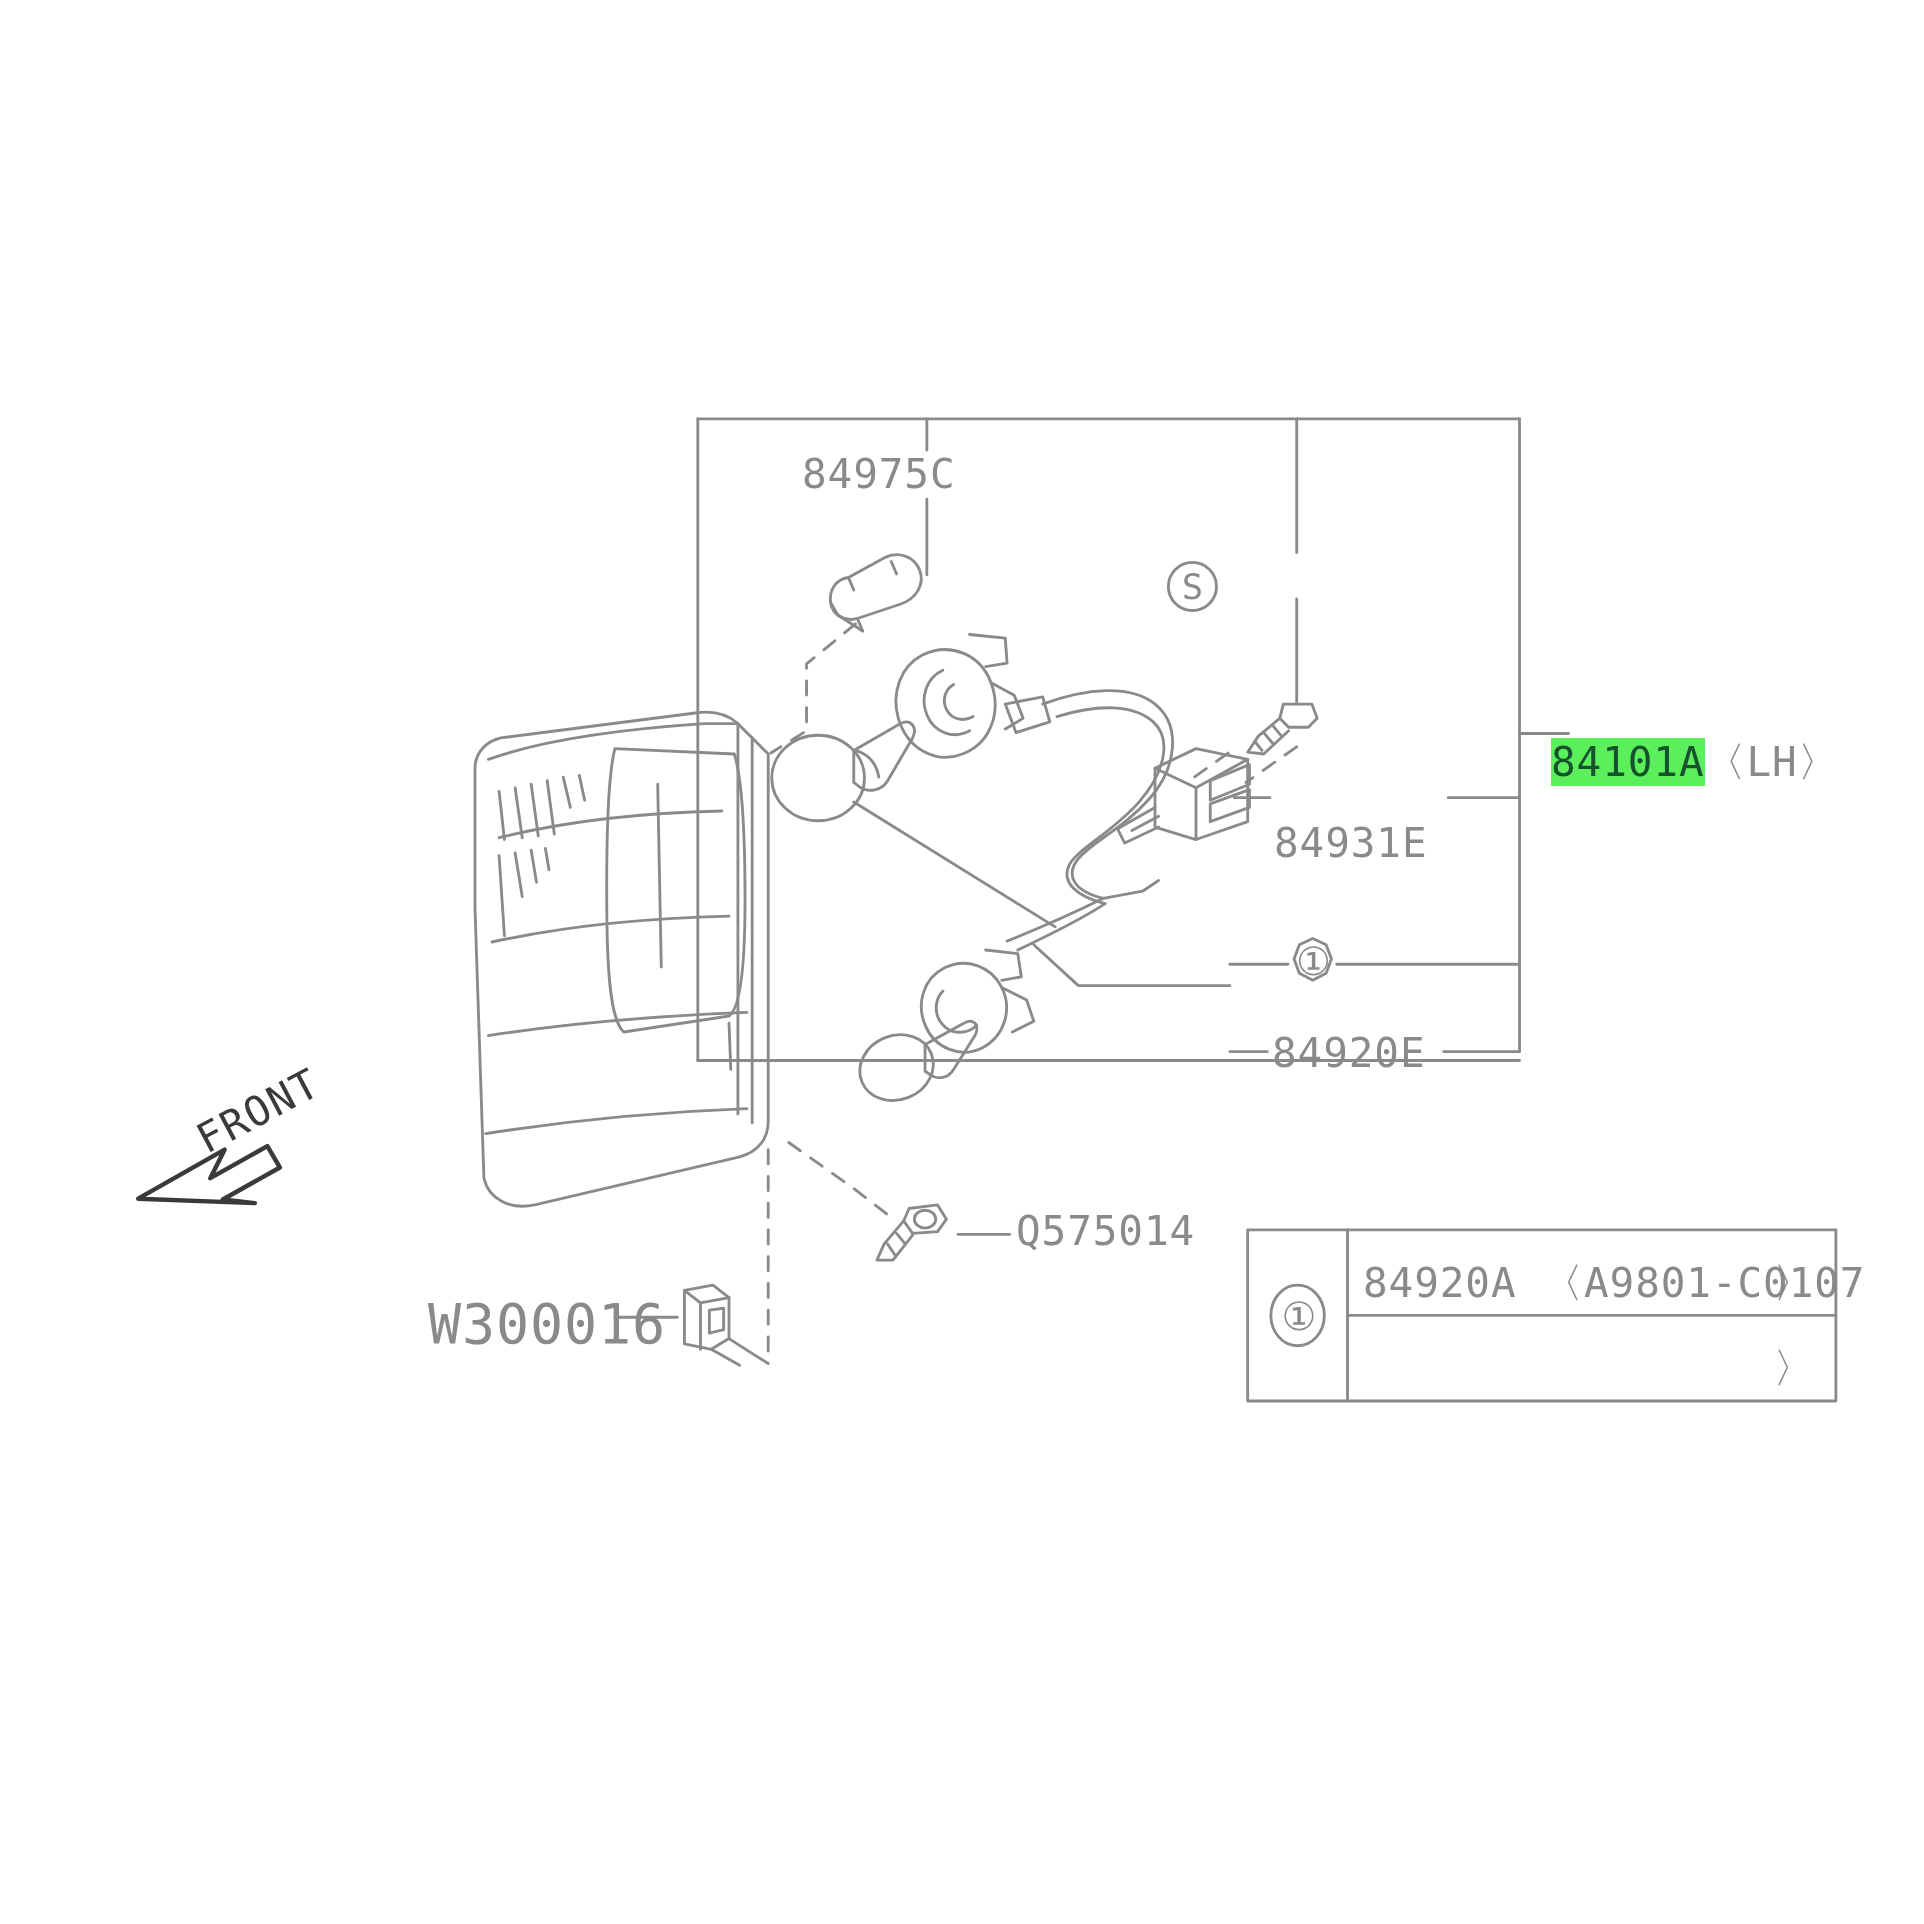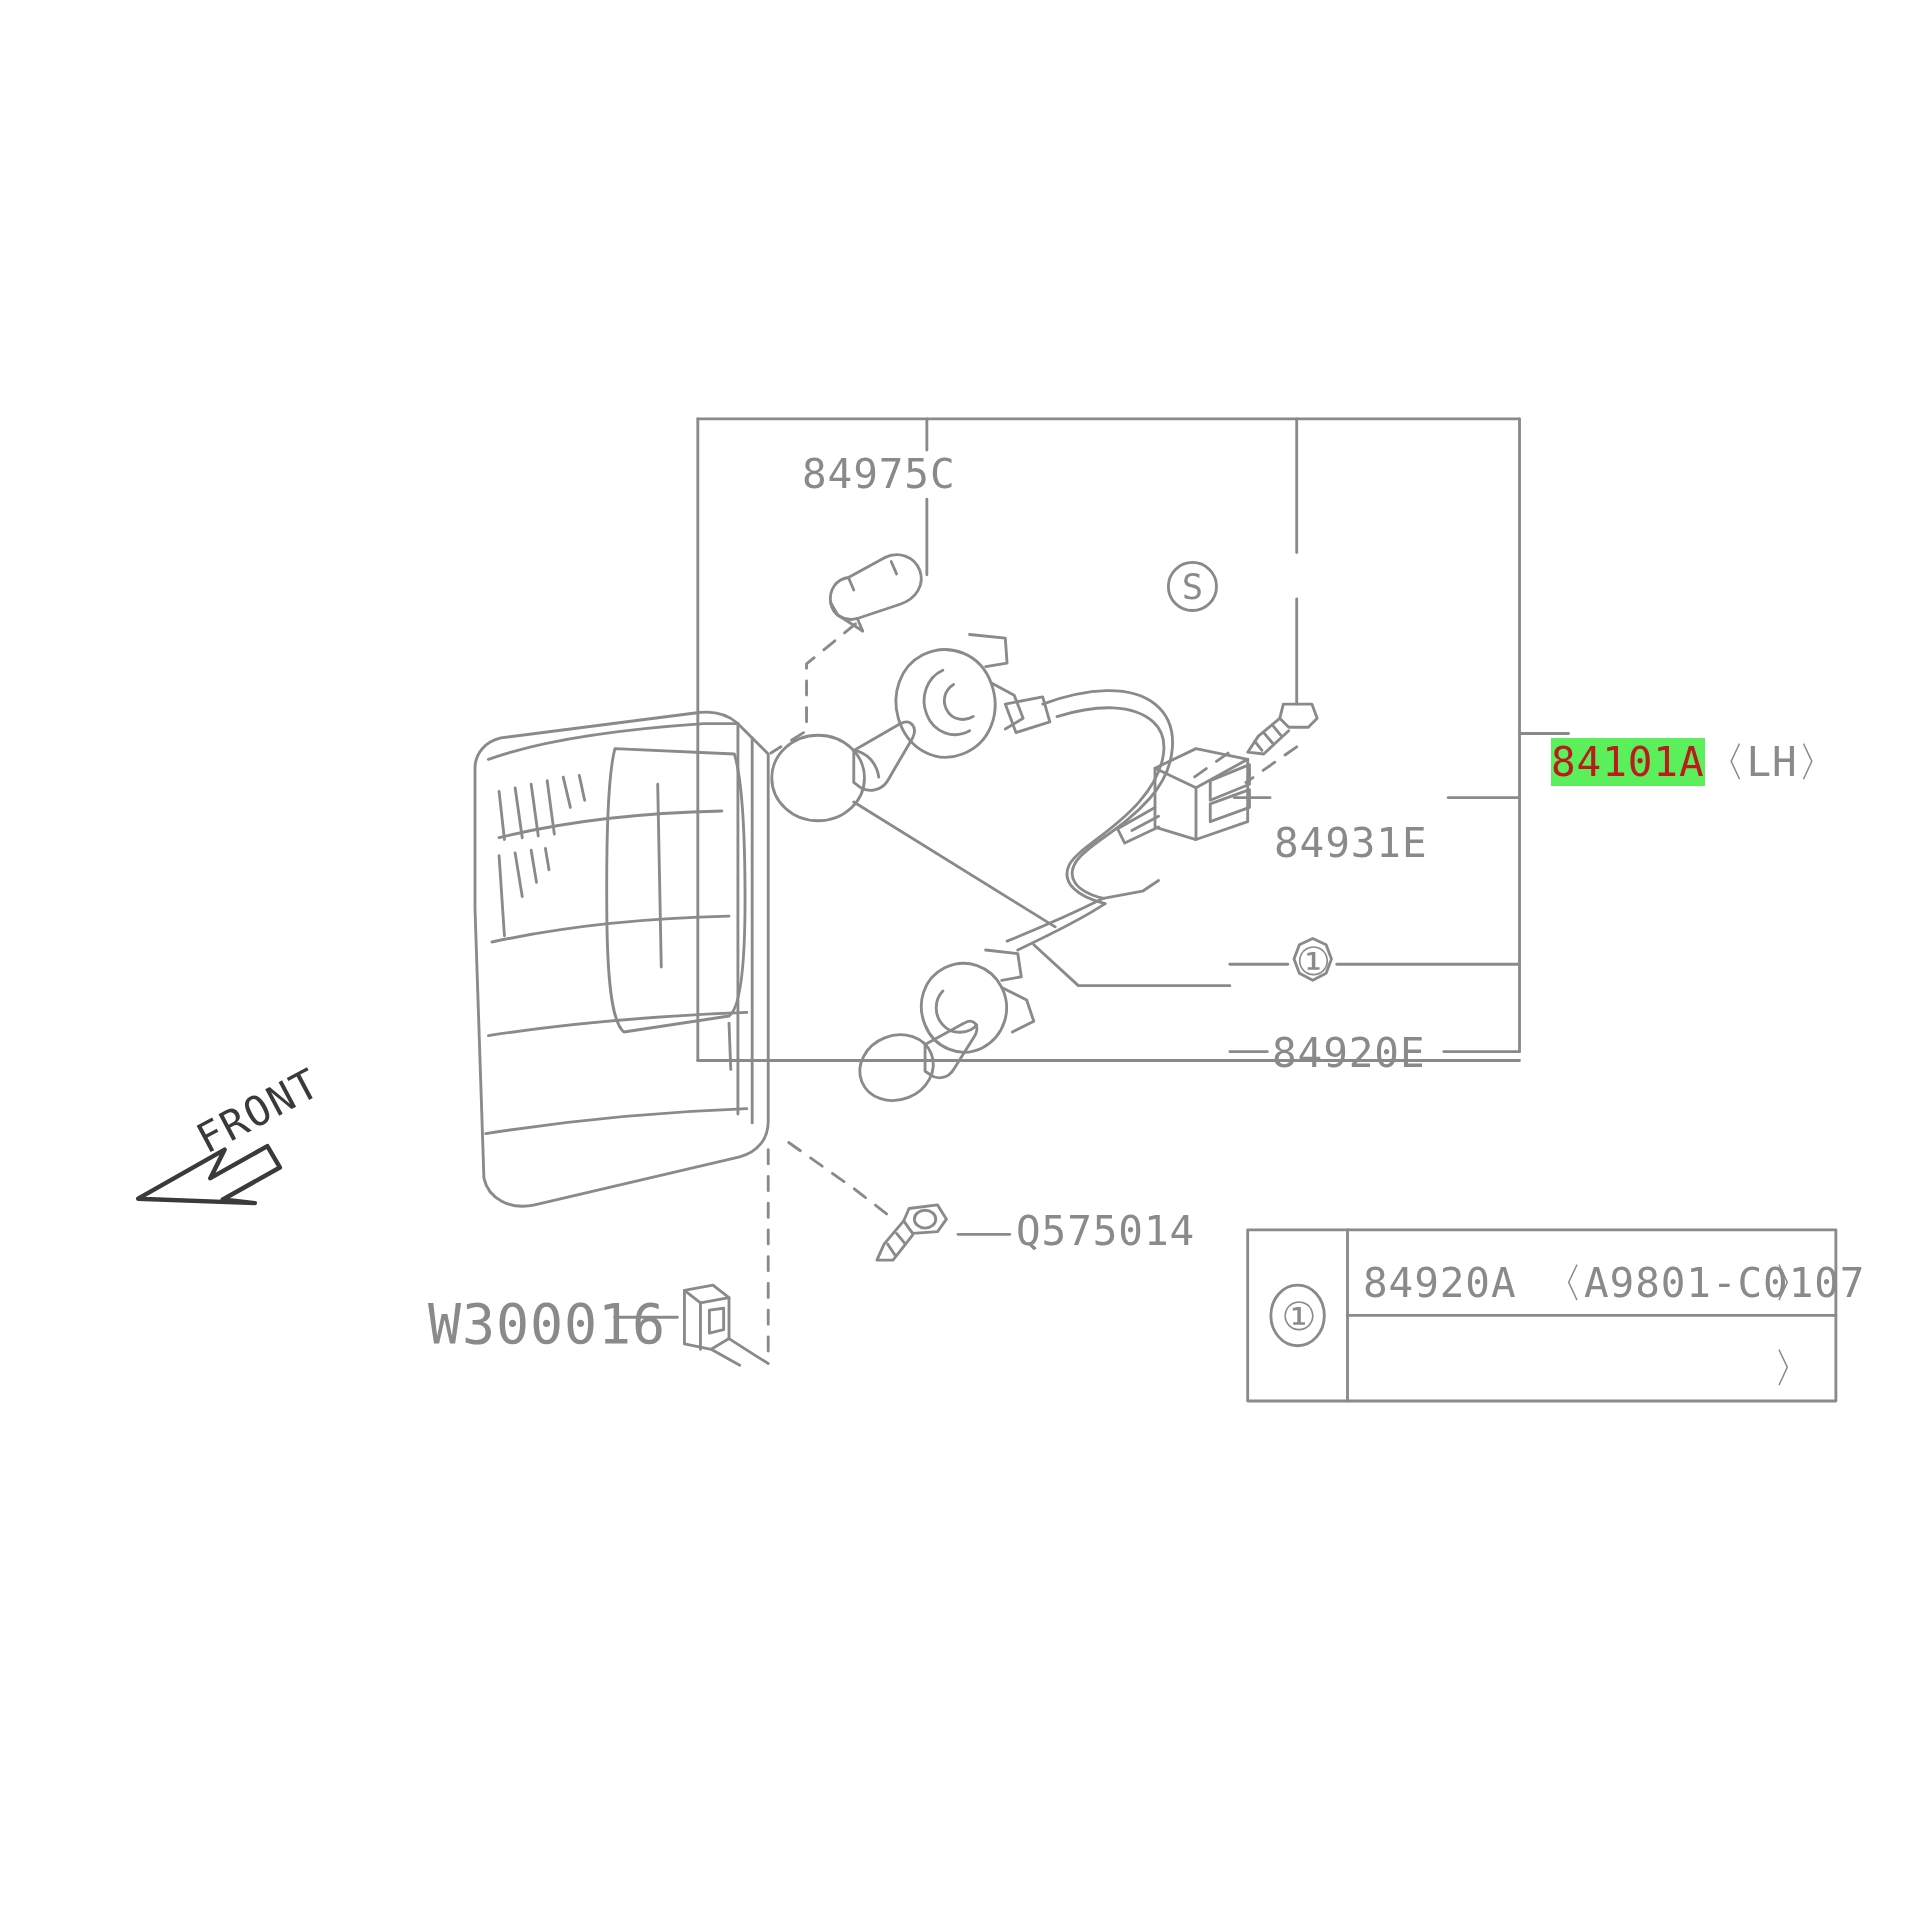--- a/index.html
+++ b/index.html
@@ -32,21 +32,21 @@
     font-family: "DejaVu Sans Mono", monospace;
     white-space: pre;
     letter-spacing: 0.9px;
   }
   .lbl-84975c   { left: 802px;  top: 450px;  font-size: 41px; }
   .lbl-045      { left: 1172px; top: 557px;  font-size: 41px; }
   .lbl-84101rh  { left: 1551px; top: 691px;  font-size: 41px; }
   .lbl-84101lh  { left: 1551px; top: 735px;  font-size: 41px; }
   .lbl-84101lh .hl {
     background: #5bf05b;
-    color: #b91c1c;
+    color: #14532d;
   }
   .lbl-84931e   { left: 1274px; top: 819px;  font-size: 41px; }
   .lbl-84920e   { left: 1272px; top: 1029px; font-size: 41px; }
   .lbl-q575014  { left: 1016px; top: 1207px; font-size: 41px; }
   .lbl-w300016  { left: 428px;  top: 1292px; font-size: 55px; }
   .lbl-front    {
     left: 200px; top: 1118px; font-size: 41px; color: #3a3a3a;
     transform: rotate(-28deg);
     transform-origin: 0 50%;
     letter-spacing: 1.8px;

